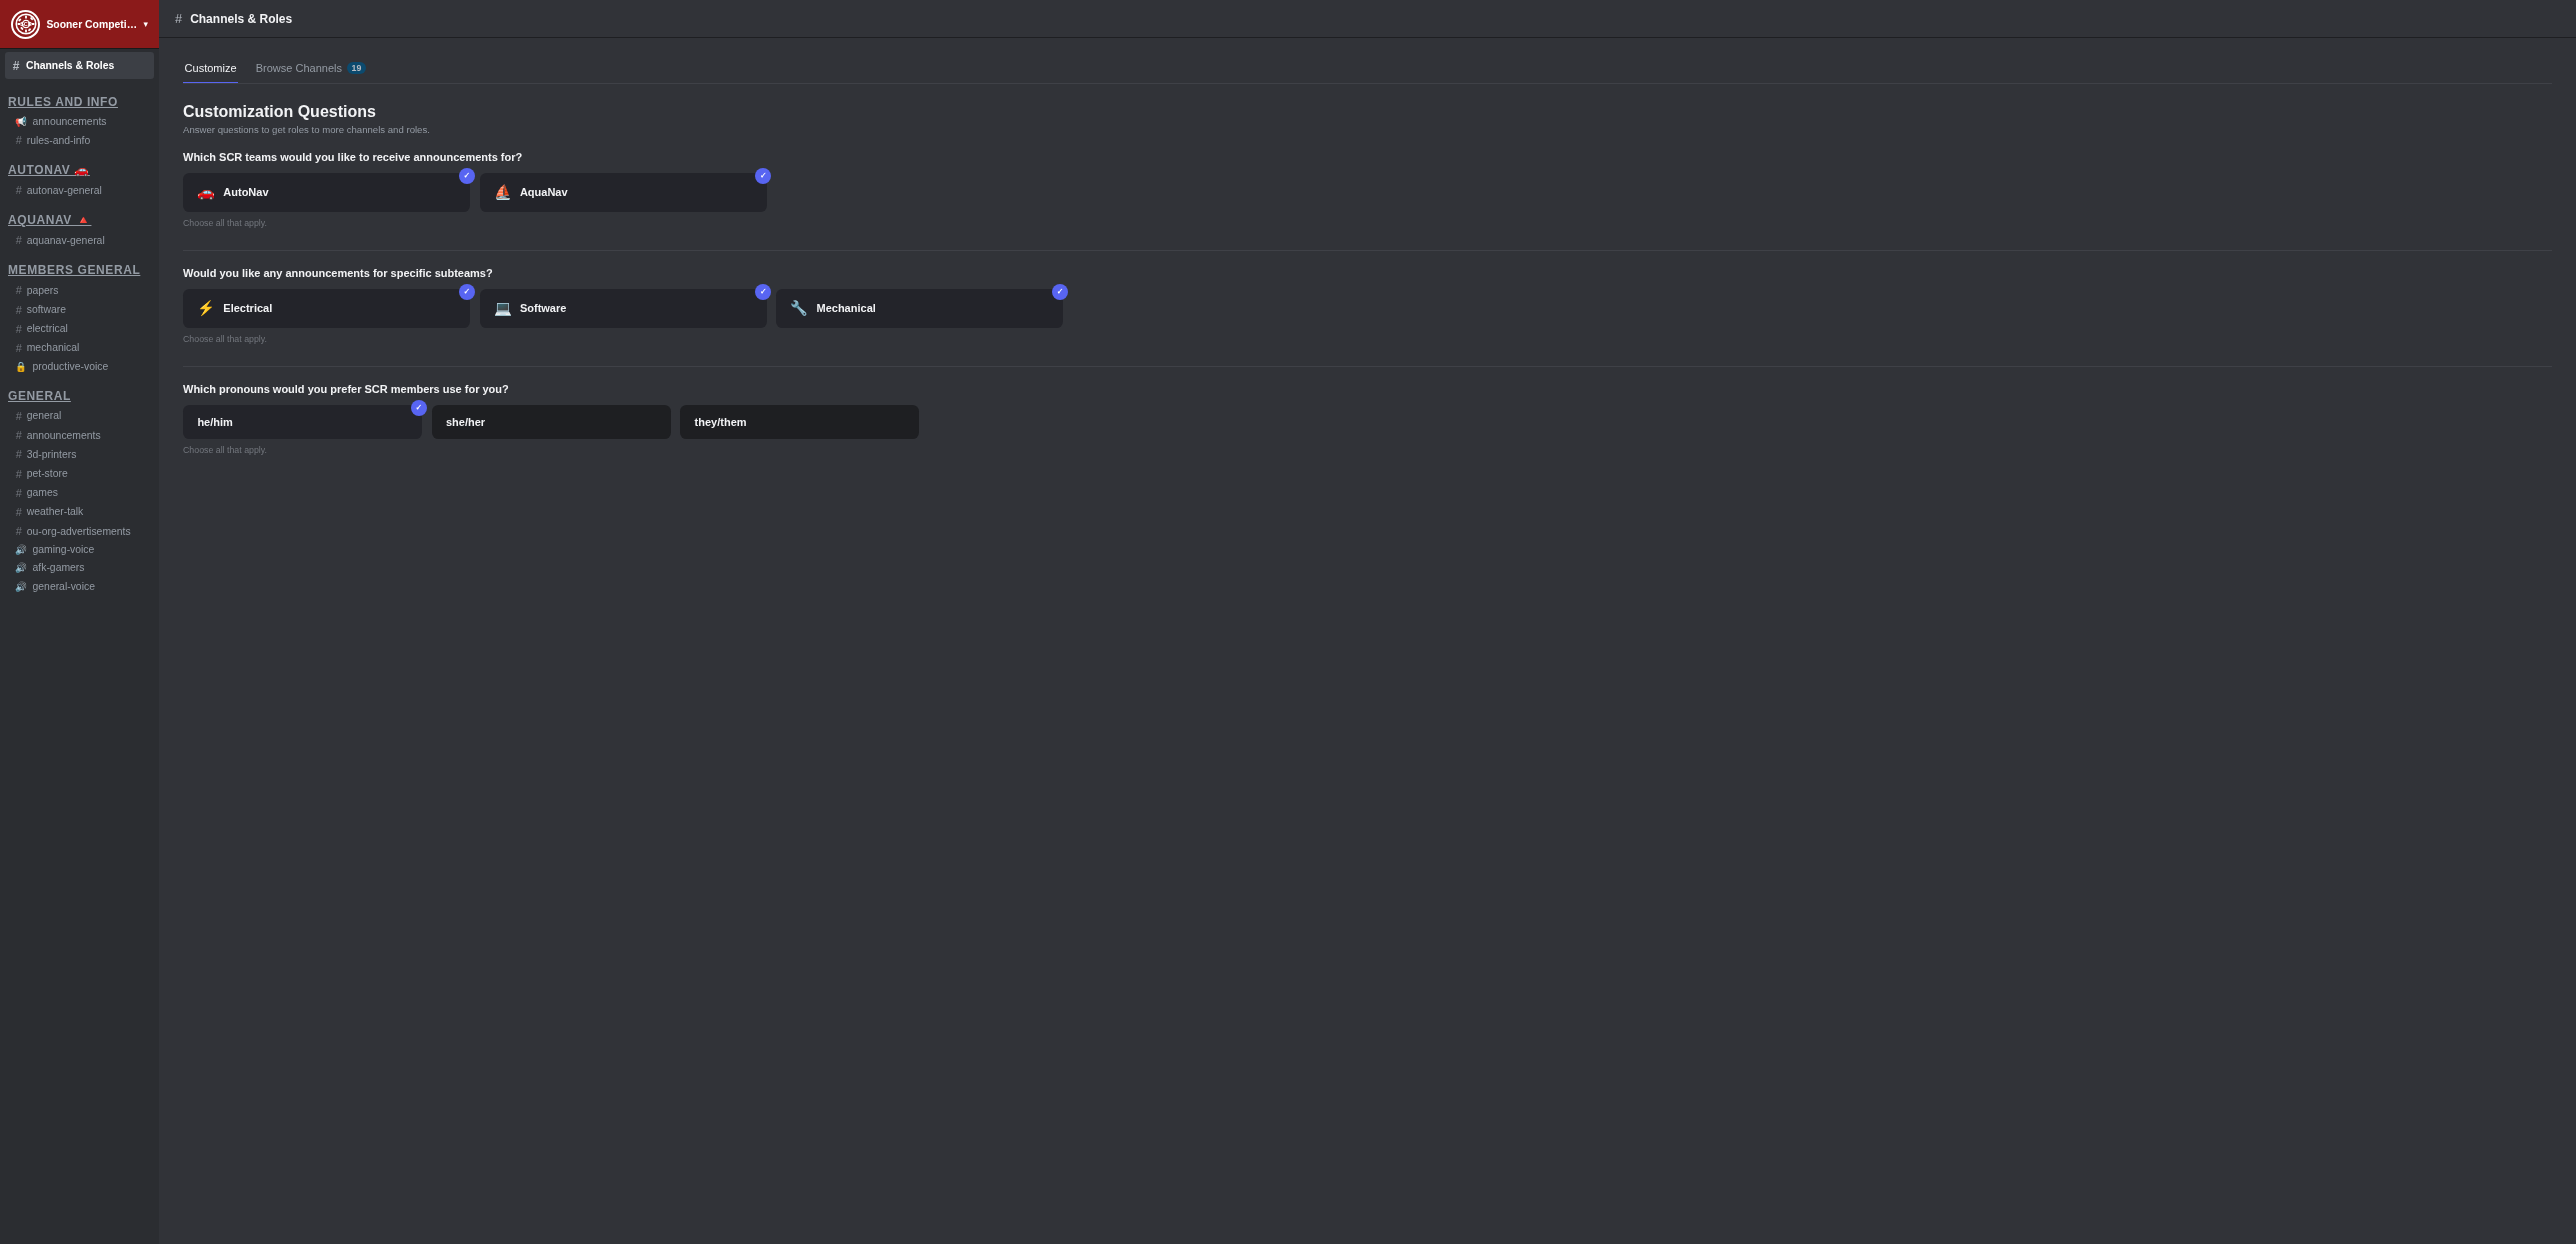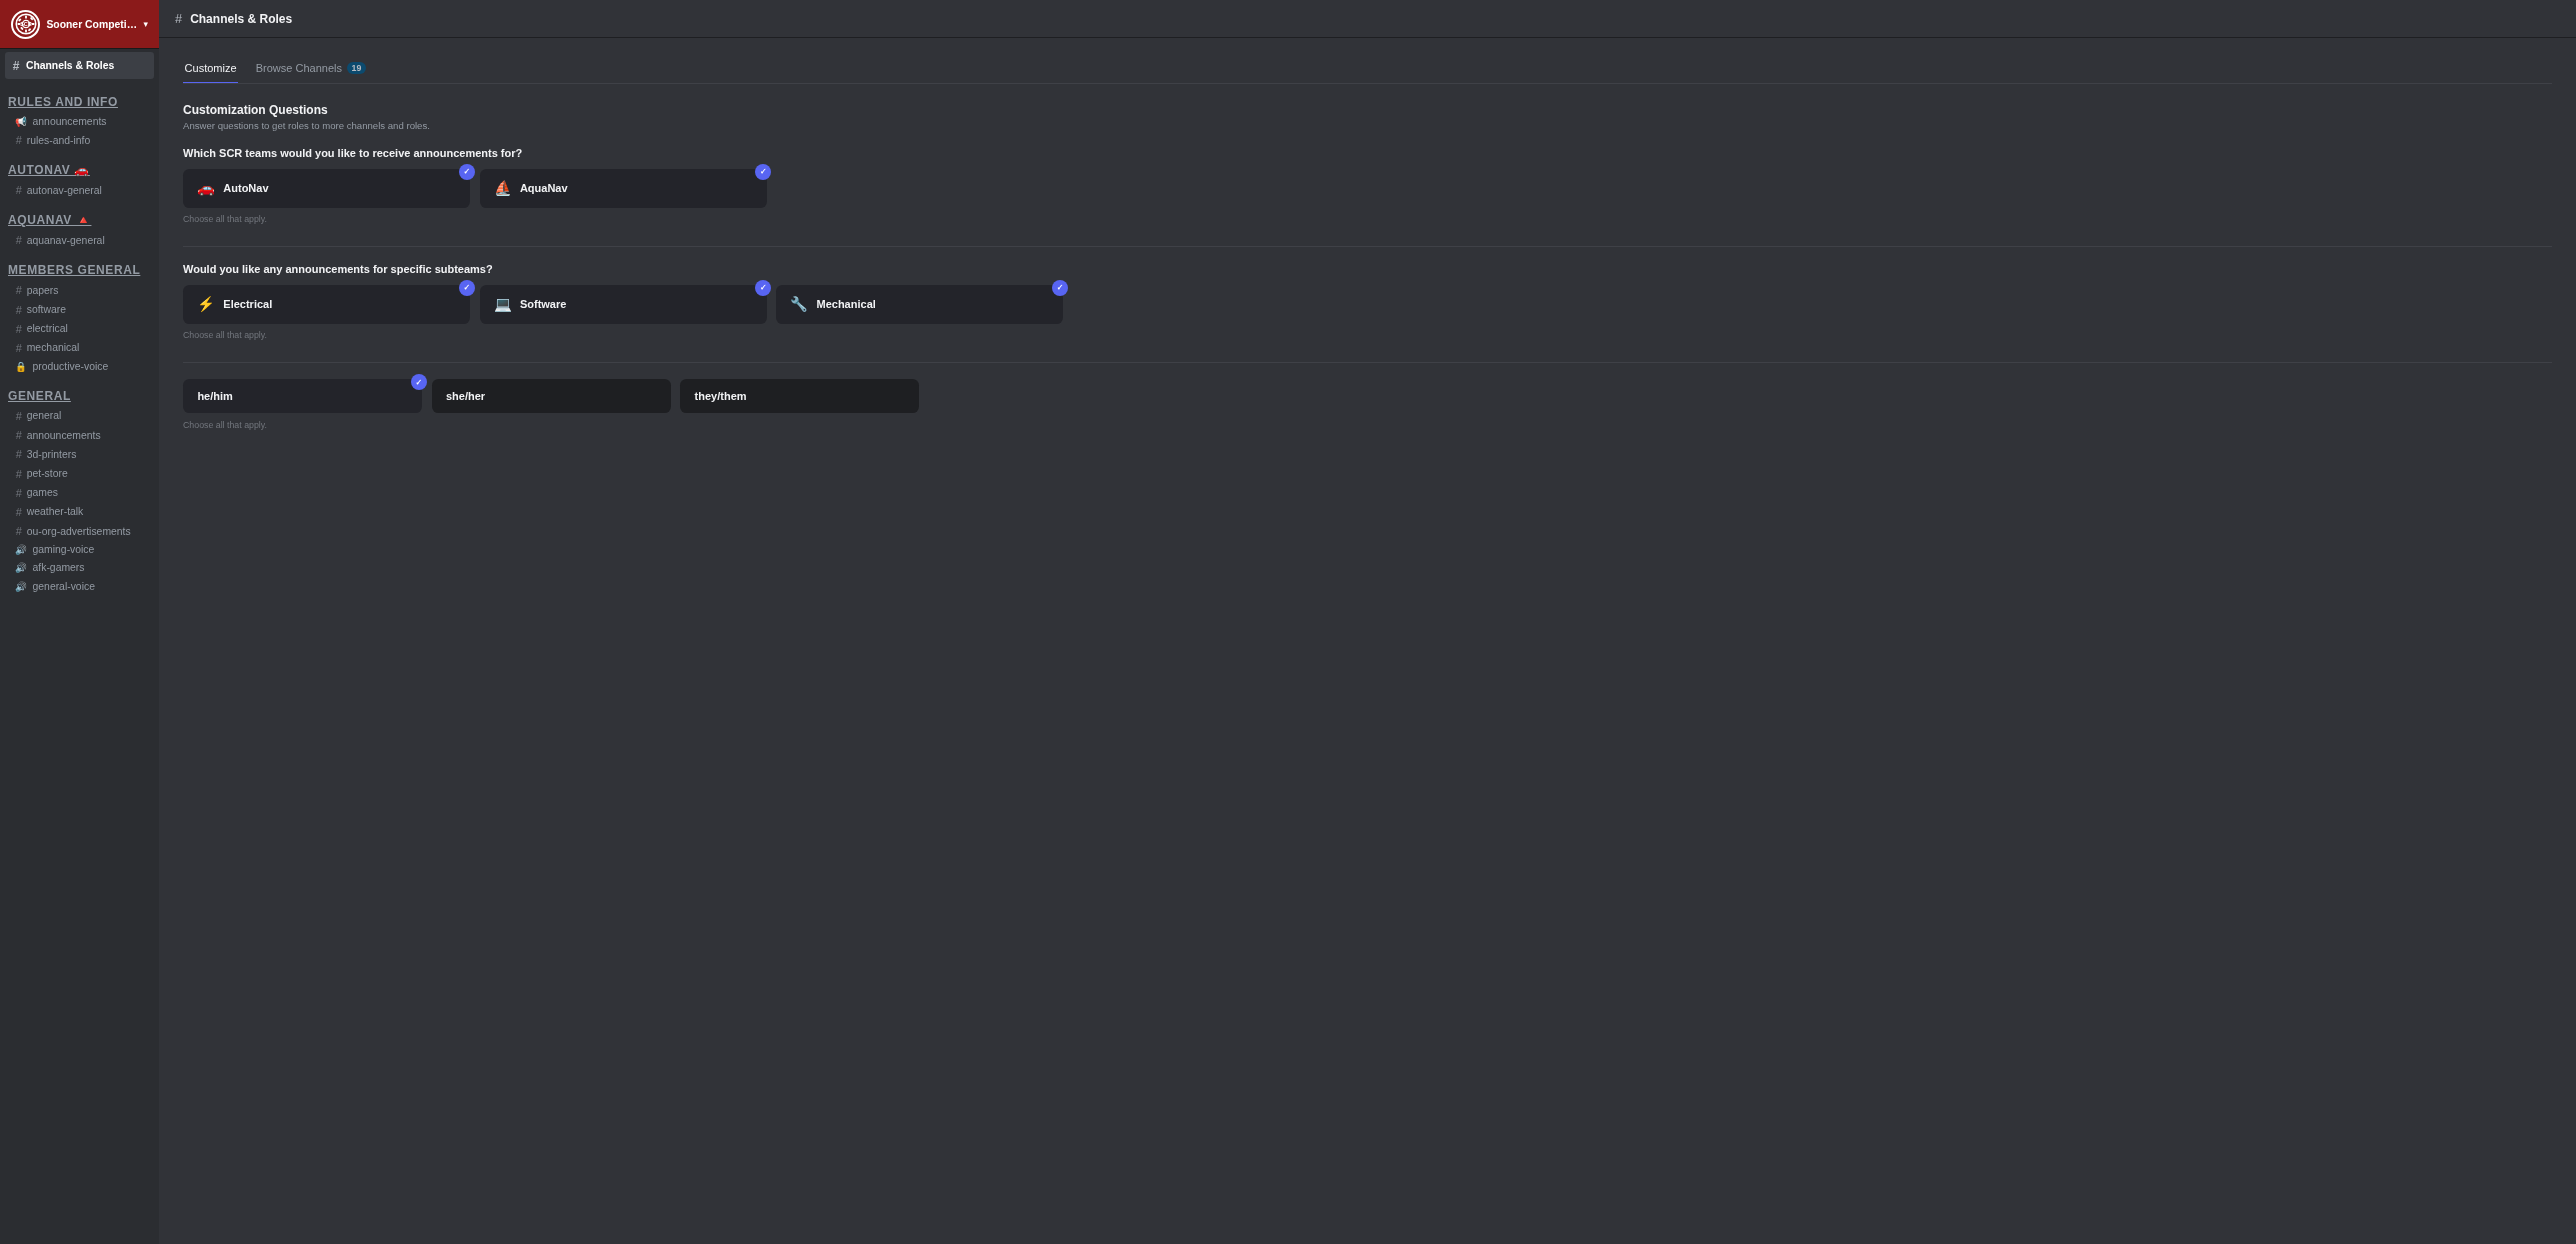--- a/index.html
+++ b/index.html
@@ -181,21 +181,21 @@
       background: #0c4a6e;
       color: #b5bac1;
       border-radius: 8px;
       padding: 0.8px 4.8px;
       font-size: 8.8px;
       font-weight: 700;
     }
 
     
     .section-title {
-      font-size: 12px;
+      font-size: 16px;
       font-weight: 700;
       color: #f2f3f5;
       margin-bottom: 3.2px;
     }
 
     .section-desc {
       font-size: 9.6px;
       color: #949ba4;
       margin-bottom: 16px;
     }
@@ -481,20 +481,21 @@
             <div class="option-card selected">
               <div class="check-badge">✓</div>
               <span class="option-icon">🔧</span>
               <span>Mechanical</span>
             </div>
           </div>
           <div class="choose-all">Choose all that apply.</div>
         </div>
         <div class="question-block">
           <hr class="divider">
+          <div class="question-text">Which pronouns would you prefer SCR members use for you?</div>
           <div class="options-row">
             <div class="pronoun-card selected">
               <div class="check-badge">✓</div>
               <span>he/him</span>
             </div>
             <div class="pronoun-card">
               <span>she/her</span>
             </div>
             <div class="pronoun-card">
               <span>they/them</span>

